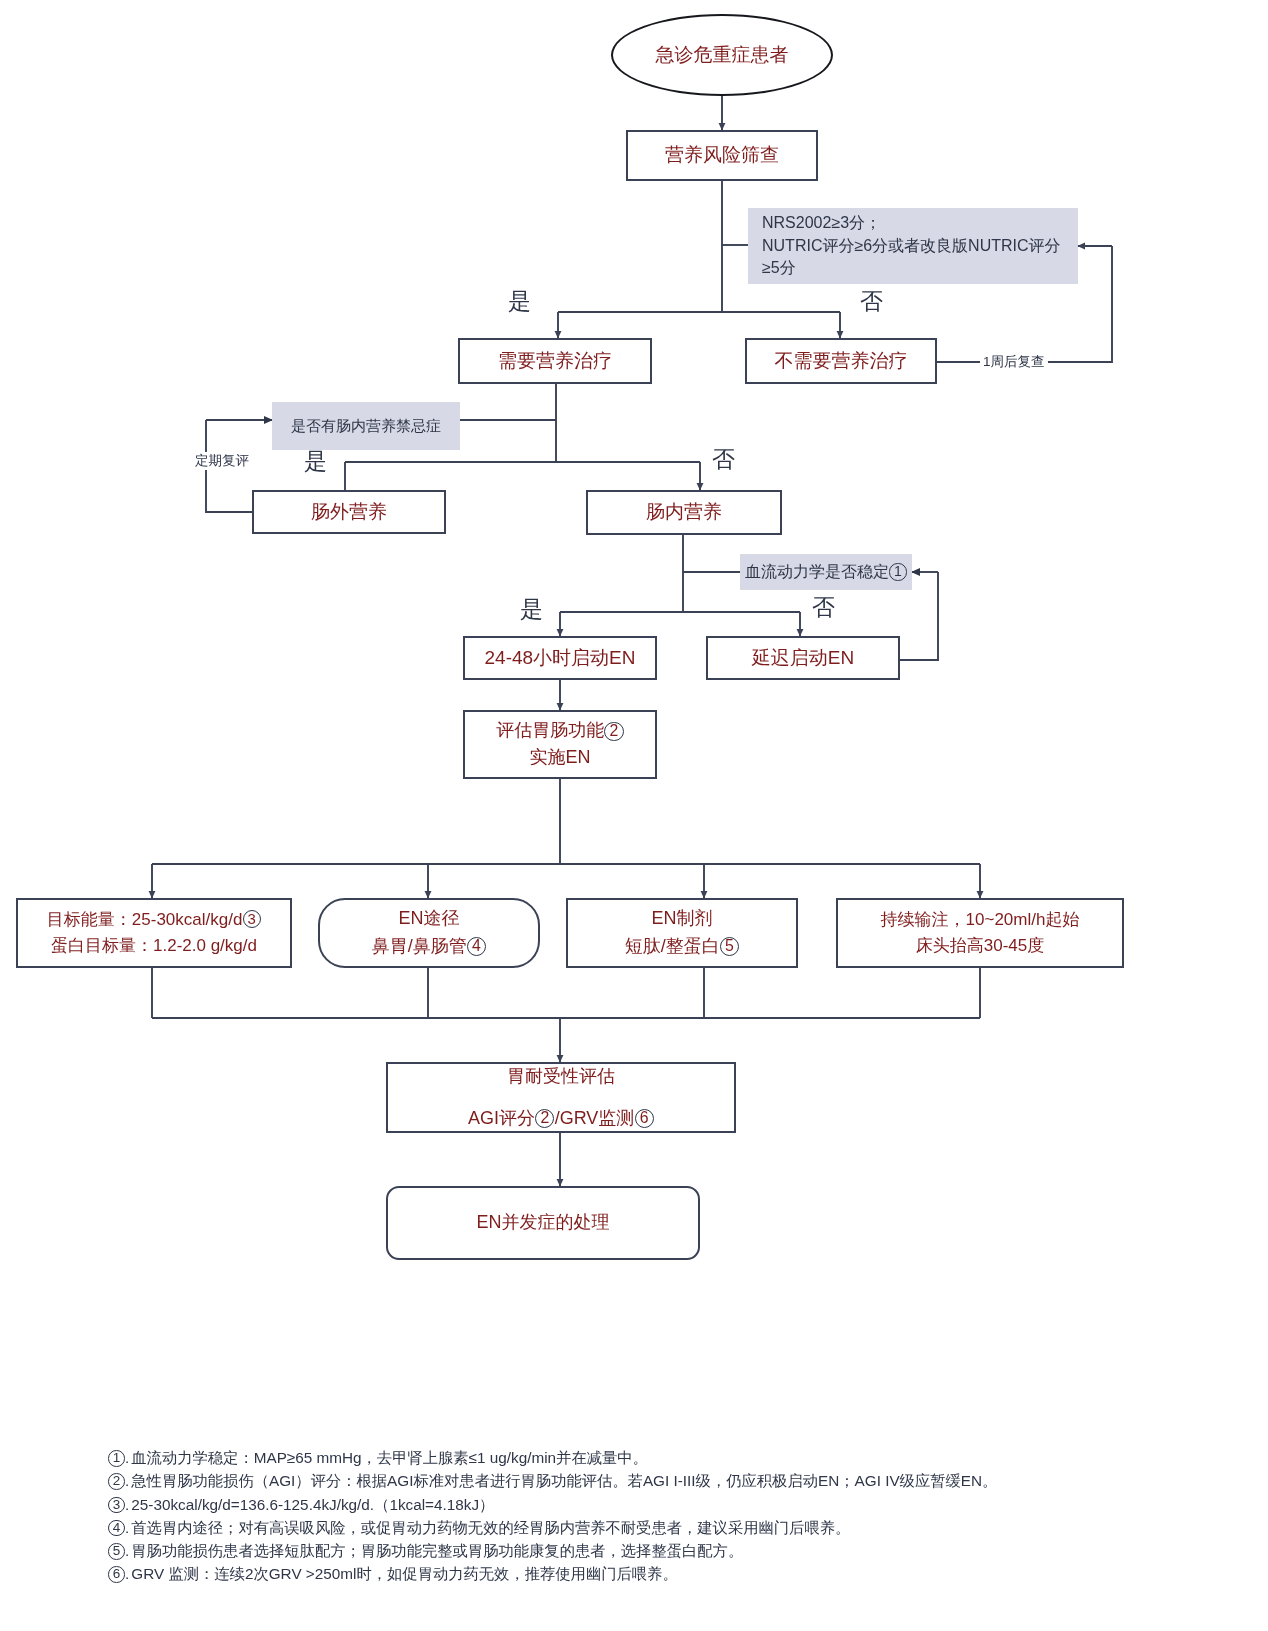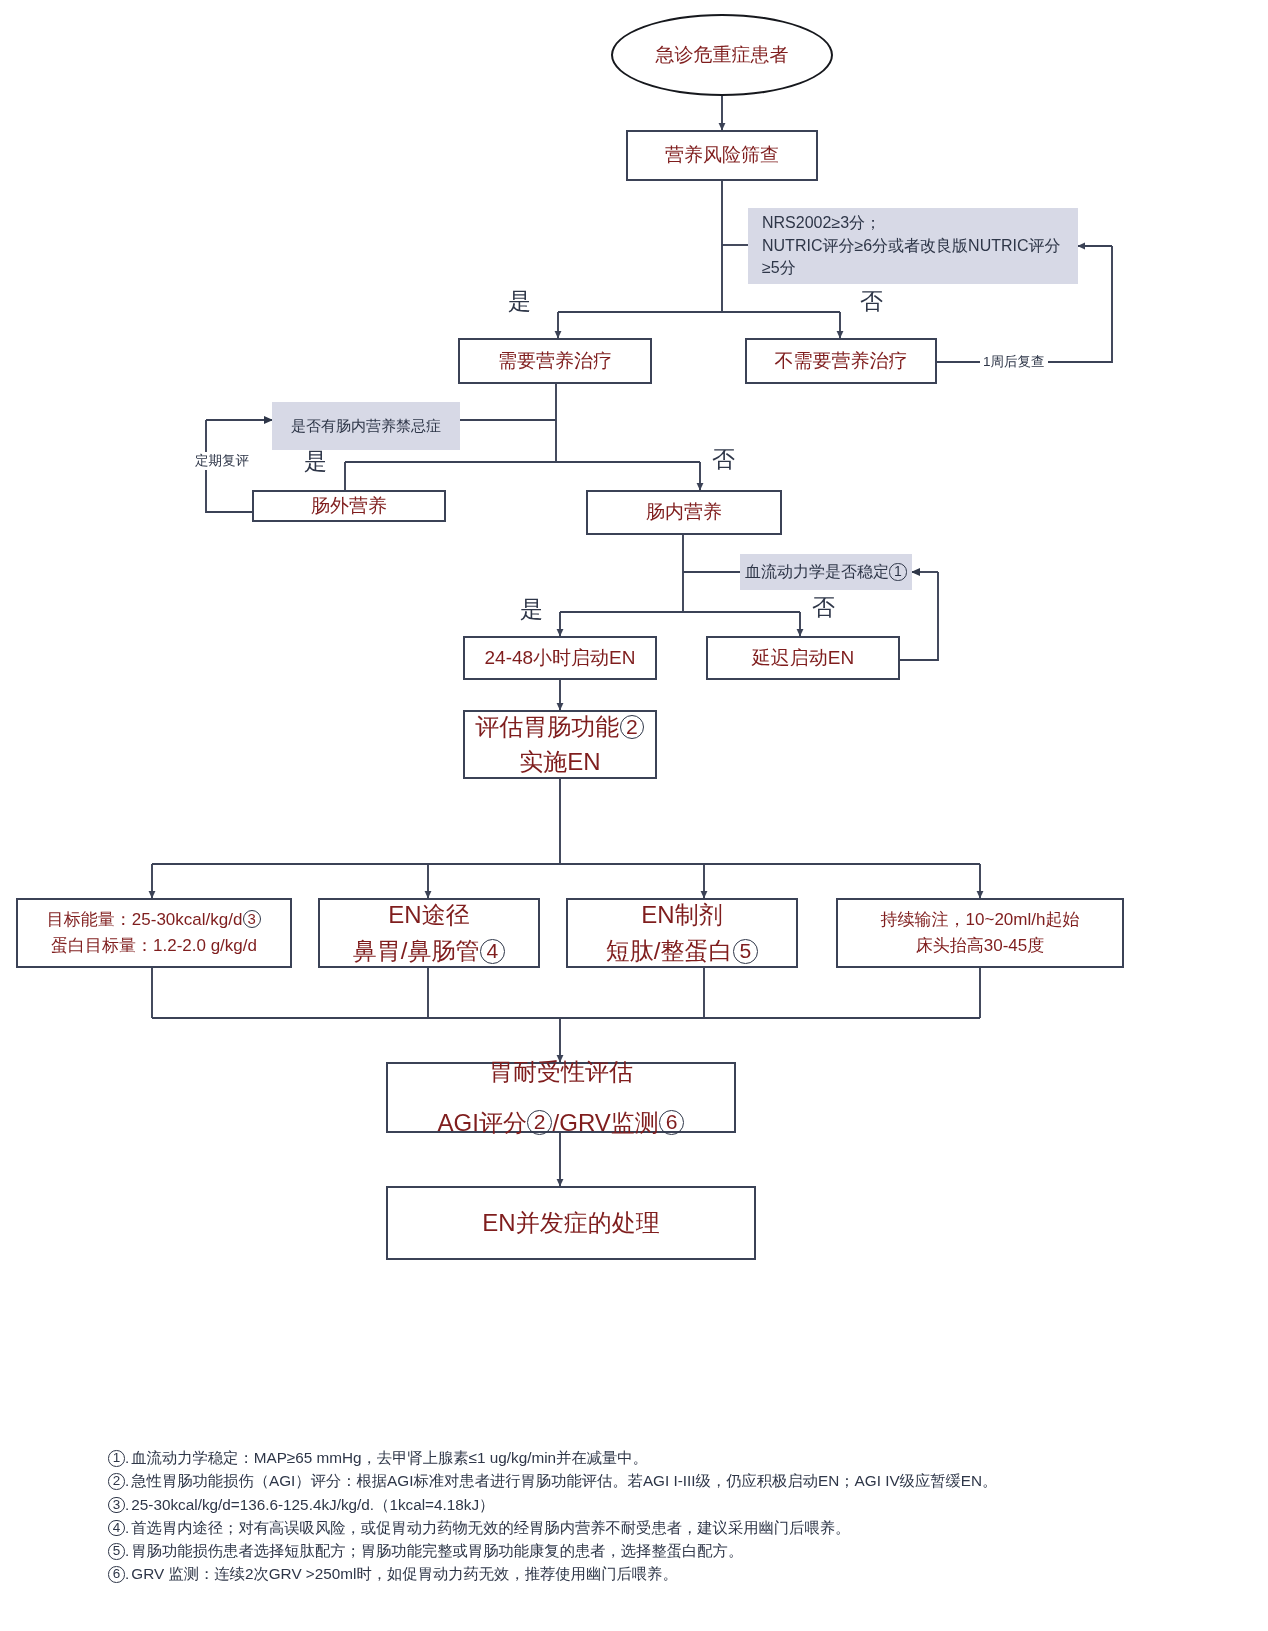--- a/index.html
+++ b/index.html
@@ -92,21 +92,21 @@
     white-space: nowrap;
   }
   .note-num {
     flex: 0 0 auto;
     margin-right: 2px;
   }
   .note-txt { flex: 0 1 auto; }
   .f15 { font-size: 15px; }
   .f16 { font-size: 16px; }
   .f17 { font-size: 17px; }
-  .f18 { font-size: 24px; }
+  .f18 { font-size: 18px; }
   .f19 { font-size: 19px; }
 </style>
 </head>
 <body>
 
 <div id="canvas">
 
   <svg id="edges" viewBox="0 0 1268 1631" width="1268" height="1631">
     <defs>
       <marker id="arrow" markerWidth="9" markerHeight="9" refX="7.4" refY="3.6" orient="auto" markerUnits="userSpaceOnUse">
@@ -191,21 +191,21 @@
   </div>
 
   <div class="node box f19" style="left:745px; top:338px; width:192px; height:46px;">
     <span>不需要营养治疗</span>
   </div>
 
   <div class="node chip center f15" style="left:272px; top:402px; width:188px; height:48px;">
     <span>是否有肠内营养禁忌症</span>
   </div>
 
-  <div class="node box f19" style="left:252px; top:490px; width:194px; height:32px;">
+  <div class="node box f19" style="left:252px; top:490px; width:194px; height:44px;">
     <span>肠外营养</span>
   </div>
 
   <div class="node box f19" style="left:586px; top:490px; width:196px; height:45px;">
     <span>肠内营养</span>
   </div>
 
   <div class="node chip center f16" style="left:740px; top:554px; width:172px; height:36px;">
     <span>血流动力学是否稳定</span><span class="cnum">1</span>
   </div>
@@ -221,41 +221,41 @@
   <div class="node box f18" style="left:463px; top:710px; width:194px; height:69px; flex-direction:column; gap:1px;">
     <span><span>评估胃肠功能</span><span class="cnum">2</span></span>
     <span>实施EN</span>
   </div>
 
   <div class="node box f17" style="left:16px; top:898px; width:276px; height:70px; flex-direction:column; gap:2px;">
     <span><span>目标能量：25-30kcal/kg/d</span><span class="cnum">3</span></span>
     <span>蛋白目标量：1.2-2.0 g/kg/d</span>
   </div>
 
-  <div class="node box f18" style="left:318px; top:898px; width:222px; height:70px; flex-direction:column; gap:2px;">
+  <div class="node box f18" style="left:318px; top:898px; width:222px; height:70px; flex-direction:column; gap:2px;border-radius:27px;">
     <span>EN途径</span>
     <span><span>鼻胃/鼻肠管</span><span class="cnum">4</span></span>
   </div>
 
   <div class="node box f18" style="left:566px; top:898px; width:232px; height:70px; flex-direction:column; gap:2px;">
     <span>EN制剂</span>
     <span><span>短肽/整蛋白</span><span class="cnum">5</span></span>
   </div>
 
   <div class="node box f17" style="left:836px; top:898px; width:288px; height:70px; flex-direction:column; gap:2px;">
     <span>持续输注，10~20ml/h起始</span>
     <span>床头抬高30-45度</span>
   </div>
 
   <div class="node box f18" style="left:386px; top:1062px; width:350px; height:71px; flex-direction:column; gap:16px;">
     <span>胃耐受性评估</span>
     <span><span>AGI评分</span><span class="cnum">2</span><span>/GRV监测</span><span class="cnum">6</span></span>
   </div>
 
-  <div class="node box f18" style="left:386px; top:1186px; width:370px; height:74px;">
+  <div class="node box f18" style="left:386px; top:1186px; width:314px; height:74px;border-radius:13px;">
     <span>EN并发症的处理</span>
   </div>
 
   <div class="label-yn" style="left:508px; top:286px;">是</div>
   <div class="label-yn" style="left:860px; top:286px;">否</div>
   <div class="label-sm" style="left:980px; top:353px;">1周后复查</div>
 
   <div class="label-yn" style="left:304px; top:446px;">是</div>
   <div class="label-yn" style="left:712px; top:444px;">否</div>
   <div class="label-sm" style="left:192px; top:452px;">定期复评</div>

